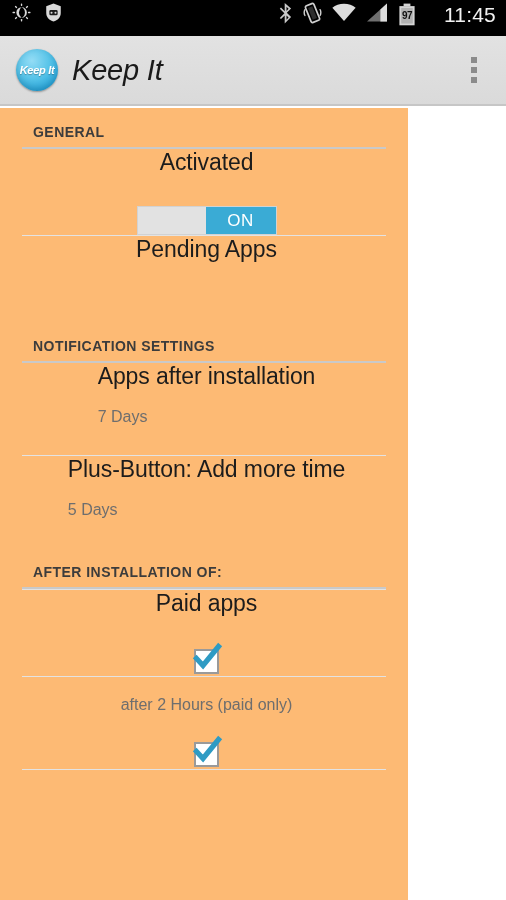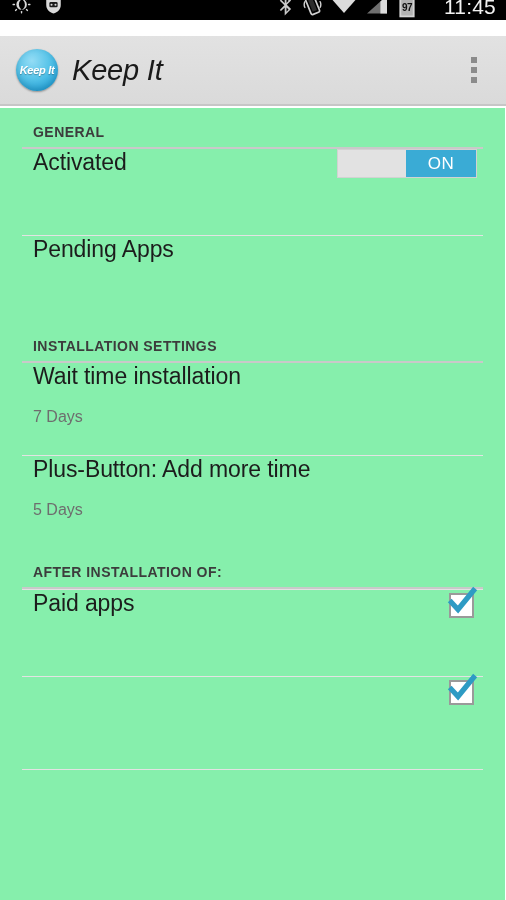--- a/index.html
+++ b/index.html
@@ -17,21 +17,21 @@
     position: relative;
     width: 506px;
     height: 900px;
     background: #ffffff;
   }
 
   
   #status-bar {
     position: absolute;
     left: 0; top: 0;
-    width: 506px; height: 20px;
+    width: 506px; height: 36px;
     background: #000000;
     display: flex;
     align-items: center;
     padding: 0 10px 7px 12px;
   }
   .sb-left { display: flex; align-items: center; gap: 14px; }
   .sb-right { display: flex; align-items: center; gap: 10px; margin-left: auto; }
   .sb-icon { display: block; }
   #status-clock {
     color: #f2f2f2;
@@ -101,23 +101,23 @@
     justify-content: center;
     gap: 4px;
     cursor: pointer;
   }
   .dot { width: 6px; height: 6px; background: #8b8b8b; }
 
   
   #content {
     position: absolute;
     left: 0; top: 108px;
-    width: 505px;
+    width: 408px;
     height: 792px;
-    background: #86efac;
+    background: #fdba74;
   }
 
   .section-header {
     padding: 16px 0 7px 33px;
     font-size: 14px;
     font-weight: 700;
     color: #3c3c3c;
     letter-spacing: 0.45px;
   }
   .section-rule {
@@ -126,22 +126,24 @@
     margin: 0 22px 0 22px;
   }
   .row-rule {
     height: 1px;
     background: #e3e3e3;
     margin: 0 22px 0 22px;
   }
 
   .row {
     display: flex;
+    align-items: center;
     padding: 0 28px 0 33px;
     min-height: 86px;
+    flex-direction: column;
   }
   .row-texts { flex: 1 1 auto; min-width: 0; }
   .row-title {
     font-size: 23px;
     color: #1c1c1c;
     font-weight: 400;
     letter-spacing: -0.1px;
     line-height: 1.15;
   }
   .row-summary {
@@ -294,26 +296,26 @@
       </div>
     </div>
     <div class="row-rule"></div>
 
     <div class="row">
       <div class="row-texts">
         <div class="row-title">Pending Apps</div>
       </div>
     </div>
 
-    <div class="section-header">INSTALLATION SETTINGS</div>
+    <div class="section-header">NOTIFICATION SETTINGS</div>
     <div class="section-rule"></div>
 
     <div class="row row-tall">
       <div class="row-texts">
-        <div class="row-title">Wait time installation</div>
+        <div class="row-title">Apps after installation</div>
         <div class="row-summary">7 Days</div>
       </div>
     </div>
     <div class="row-rule"></div>
 
     <div class="row row-tall">
       <div class="row-texts">
         <div class="row-title">Plus-Button: Add more time</div>
         <div class="row-summary">5 Days</div>
       </div>
@@ -334,20 +336,21 @@
           <svg width="34" height="34" viewBox="0 0 34 34">
             <path d="M6.5 17.5 L13 24.5 L28.5 5.5" stroke="#2e9bc4" stroke-width="5.2" fill="none" stroke-linecap="square" stroke-linejoin="miter"></path>
           </svg>
         </span>
       </div>
     </div>
     <div class="row-rule"></div>
 
     <div class="row row-tall">
       <div class="row-texts">
+        <div class="row-summary">after 2 Hours (paid only)</div>
       </div>
       <div class="checkbox">
         <span class="box"></span>
         <span class="tick">
           <svg width="34" height="34" viewBox="0 0 34 34">
             <path d="M6.5 17.5 L13 24.5 L28.5 5.5" stroke="#2e9bc4" stroke-width="5.2" fill="none" stroke-linecap="square" stroke-linejoin="miter"></path>
           </svg>
         </span>
       </div>
     </div>

